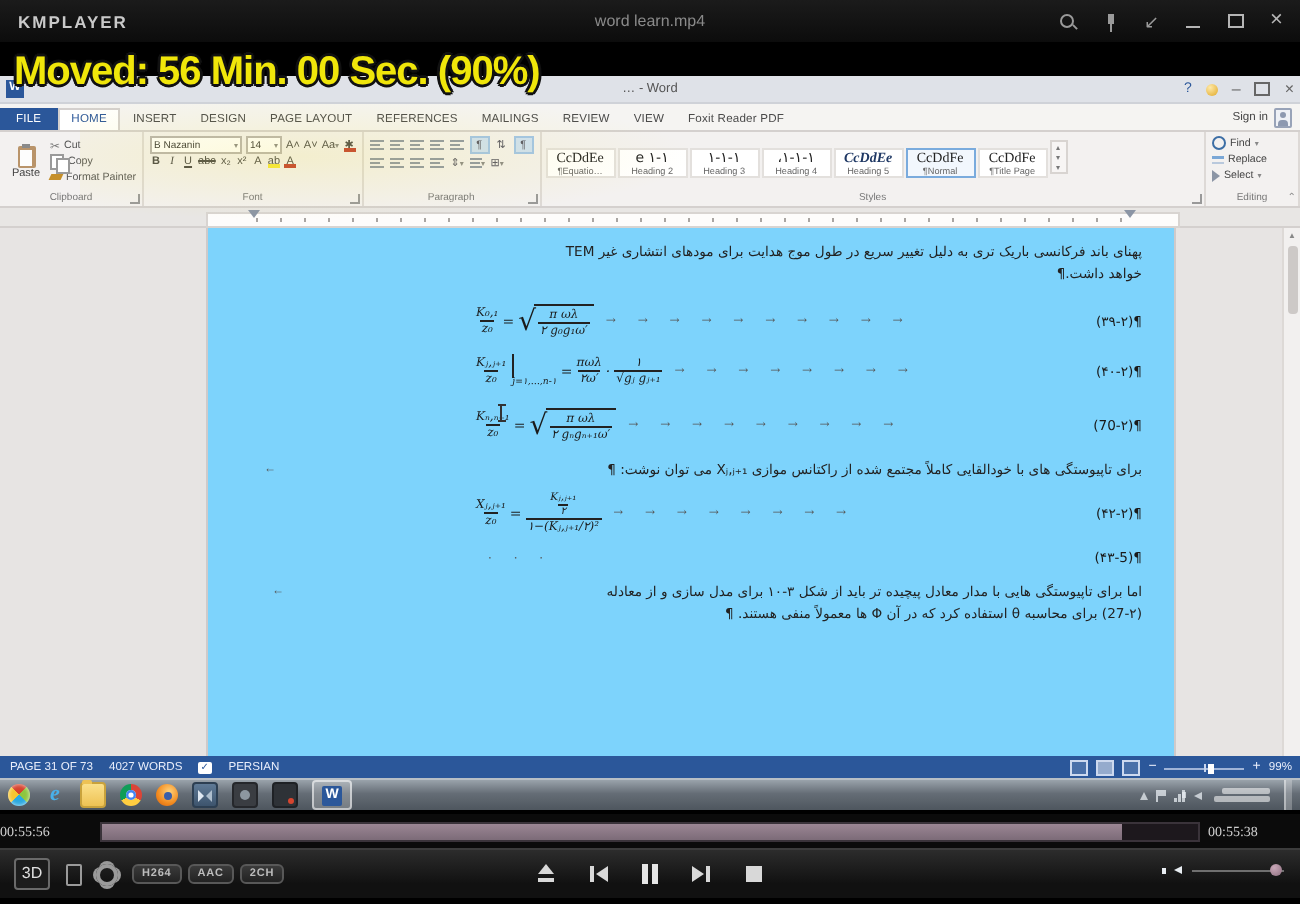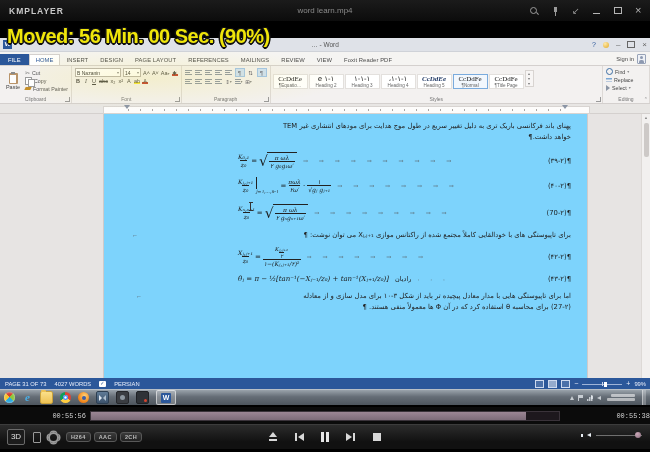--- a/index.html
+++ b/index.html
@@ -200,21 +200,21 @@
   .showdesk{width:3px;height:15px;background:rgba(255,255,255,.25);border-left:1px solid rgba(255,255,255,.4);margin-left:3px;}
 
   
   .osd{position:absolute;left:7px;top:25px;font-size:20px;font-weight:bold;letter-spacing:-0.5px;
     color:#f0e60a;white-space:nowrap;
     text-shadow:1.5px 0 0 #111,-1.5px 0 0 #111,0 1.5px 0 #111,0 -1.5px 0 #111,1px 1px 0 #111,-1px -1px 0 #111,1px -1px 0 #111,-1px 1px 0 #111;}
 
   
   .seekrow{position:absolute;left:0;top:407px;width:650px;height:17px;background:#0b0b0b;
     display:flex;align-items:center;}
-  .timetext{font-family:Liberation Mono, monospace;font-size:7px;color:#cfcfcf;width:46px;text-align:right;flex:none;padding-left:40px;}
+  .timetext{font-family:Liberation Serif, serif;font-size:7px;color:#cfcfcf;width:46px;text-align:left;flex:none;}
   .seekbar{flex:1;height:8px;background:#1d181d;border:1px solid #3a333a;position:relative;margin:0 4px;}
   .seekfill{position:absolute;left:0;top:0;bottom:0;background:linear-gradient(#9b8694,#7c6b78);}
 
   .ctrlrow{position:absolute;left:0;top:424px;width:650px;height:24px;
     background:linear-gradient(#2c2c2c,#111 70%);border-top:1px solid #3c3c3c;}
   .btn3d{position:absolute;left:7px;top:4px;width:16px;height:14px;border:1px solid #6a6a6a;border-radius:2px;
     color:#e0e0e0;font-size:8px;font-weight:normal;text-align:center;line-height:14px;background:#1c1c1c;}
   .phoneico{position:absolute;left:33px;top:7px;width:6px;height:9px;border:1px solid #9a9a9a;border-radius:1px;}
   .gearico{position:absolute;left:48px;top:7px;width:7px;height:7px;border:2px solid #9a9a9a;border-radius:50%;
     box-shadow:0 -3px 0 -1.5px #9a9a9a,0 3px 0 -1.5px #9a9a9a,-3px 0 0 -1.5px #9a9a9a,3px 0 0 -1.5px #9a9a9a;}
@@ -541,26 +541,22 @@
                     <span class="den">۲</span>
                   </span>
                 <span class="den">۱−(Kⱼ,ⱼ₊₁/۲)²</span>
               </span>
             </span>
             <span class="arrows">→ → → → → → → →</span>
             <span class="eqtag">(۴۲-۲)¶</span>
           </div>
 
           <div class="eqrow" style="margin-top:8px;">
-            <span class="eqbody">
-              <span>θⱼ = π − ½[tan⁻¹(−Xⱼ₋₁/z₀) + tan⁻¹(Xⱼ₊₁/z₀)]</span>
-              <span class="fa" style="font-style:normal;font-size:6.5px;margin-left:4px;">رادیان</span>
-            </span>
             <span class="arrows">·  ·  ·</span>
-            <span class="eqtag">(۴۳-۲)¶</span>
+            <span class="eqtag">(۴۳-5)¶</span>
           </div>
 
           <div style="position:relative;margin-top:8px;">
             <span class="bullet" style="left:18px;top:2px;">←</span>
             <div class="ptext fa">اما برای تاپیوستگی هایی با مدار معادل پیچیده تر باید از شکل ۳-۱۰ برای مدل سازی و از معادله</div>
             <div class="ptext fa">(27-۲) برای محاسبه θ استفاده کرد که در آن Φ ها معمولاً منفی هستند. ¶</div>
           </div>
 
         </div>
         <div class="vscroll">

